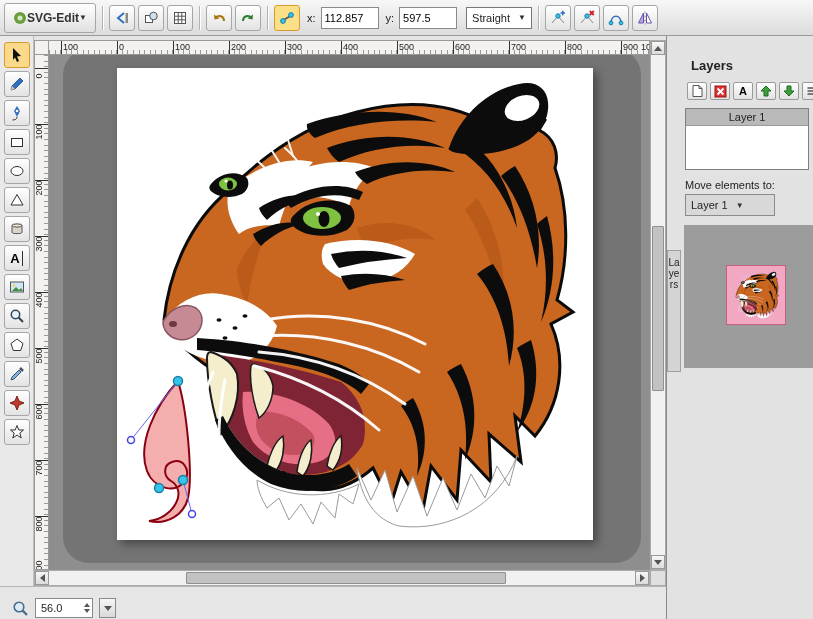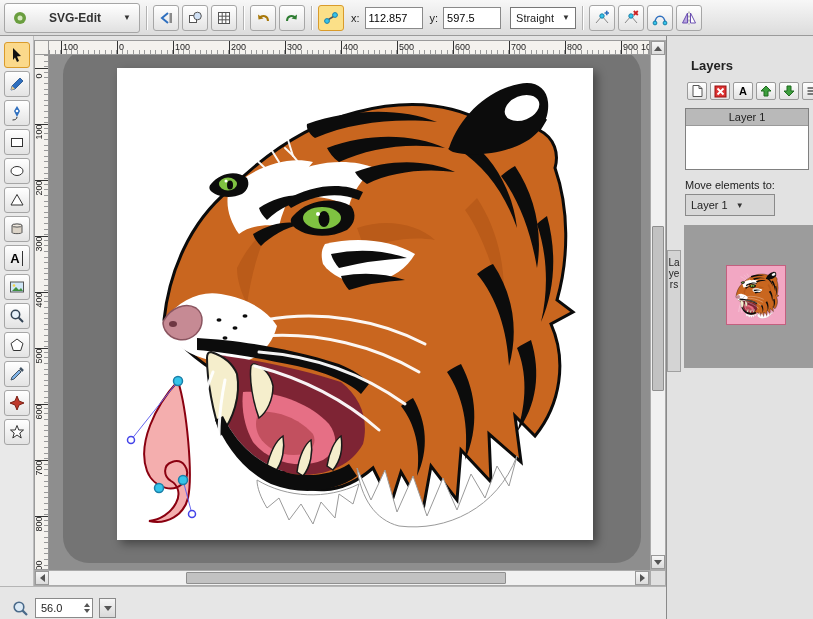--- a/index.html
+++ b/index.html
@@ -9,21 +9,21 @@
   
   #toolbar{position:absolute;left:0;top:0;width:813px;height:36px;box-sizing:border-box;
            background:linear-gradient(#f7f7f7,#dcdcdc);border-bottom:1px solid #9a9a9a;
            display:flex;align-items:center;padding:0 4px;gap:3px}
   .tbtn{height:26px;min-width:26px;border:1px solid #a6a6a6;border-radius:3px;
         background:linear-gradient(#ffffff,#e3e3e3);display:flex;align-items:center;
         justify-content:center;padding:0 2px;box-sizing:border-box}
   .tbtn.active{background:#fbe088;border-color:#d99b2b}
   .sep{width:1px;height:24px;background:#b3b3b3;box-shadow:1px 0 0 #fff;margin:0 3px}
   #logo-btn{height:28px;border:1px solid #a6a6a6;border-radius:3px;background:linear-gradient(#fff,#e0e0e0);
-            display:flex;align-items:center;gap:22px;padding:14px 8px;font-size:12px;font-weight:bold;color:#333}
+            display:flex;align-items:center;gap:0;padding:14px 8px;font-size:12px;font-weight:bold;color:#333}
   .lbl{font-size:11px;margin:0 2px 0 4px}
   .coord-input{width:50px;height:18px;font-size:11px;border:1px solid #8a8a8a;padding:1px 3px;background:#fff}
   .fakeselect{height:20px;border:1px solid #777;background:#fff;font-size:11px;
               display:flex;align-items:center;gap:8px;padding:0 5px}
   .fakeselect .caret{font-size:8px;color:#333}
   
   #left-tools{position:absolute;left:0;top:36px;width:34px;height:550px;background:#e9e9e9;
               border-right:1px solid #bdbdbd;box-sizing:border-box;display:flex;flex-direction:column;
               align-items:center;padding-top:6px;gap:3px}
   .ltool{width:26px;height:26px;border:1px solid #a6a6a6;border-radius:3px;

